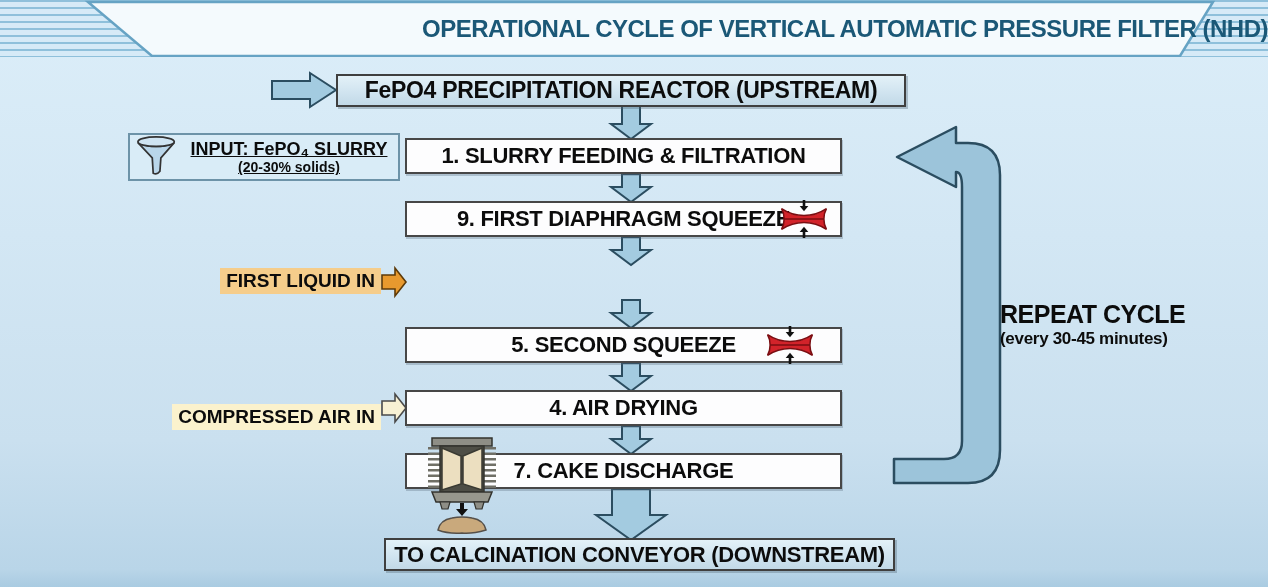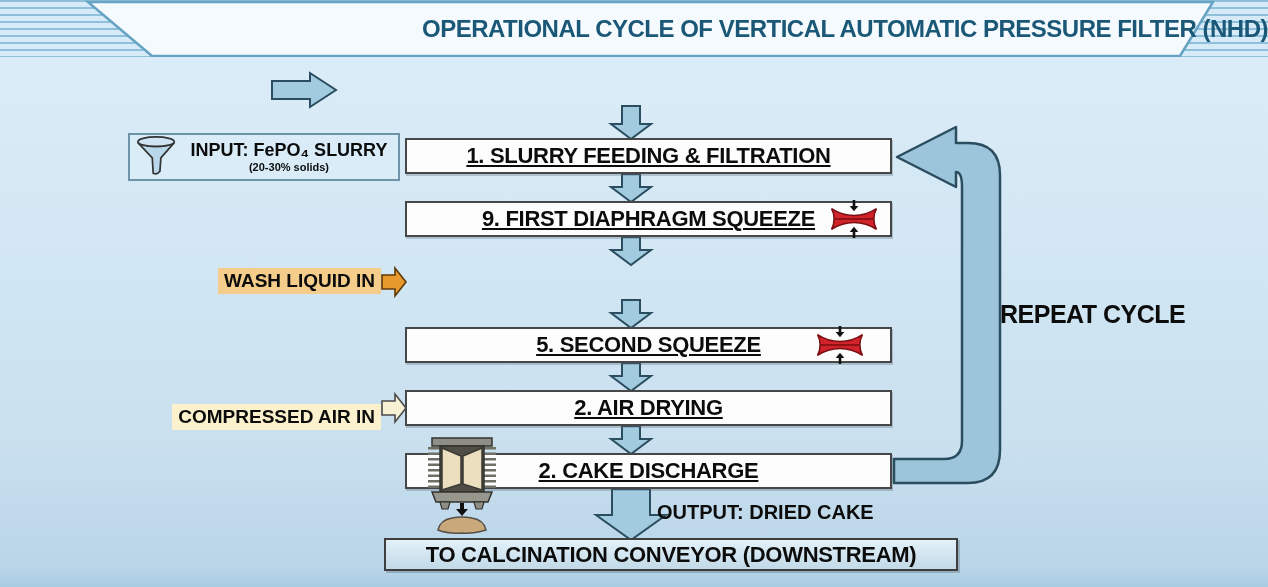--- a/index.html
+++ b/index.html
@@ -25,35 +25,35 @@
   .box{
     position:absolute;z-index:2;display:flex;align-items:center;justify-content:center;
     box-sizing:border-box;font-weight:bold;color:#0c0c0c;
   }
   .tinted{
     background:linear-gradient(180deg,#e3f1f8 0%,#cfe3ef 60%,#c2d9e7 100%);
     border:2px solid #3f3f3f;box-shadow:2px 2px 0 rgba(80,100,115,.35);
     font-size:23px;letter-spacing:-0.3px;
   }
   .reactor-box{left:336px;top:74px;width:570px;height:33px;}
-  .bottom-box{left:384px;top:538px;width:574px;height:33px;font-size:22px;}
+  .bottom-box{left:384px;top:538px;width:511px;height:33px;font-size:22px;}
   .step{
-    left:405px;width:487px;height:36px;
+    left:405px;width:437px;height:36px;
     background:#fdfdfe;border:2px solid #474747;box-shadow:1px 2px 0 rgba(80,100,115,.3);
-    font-size:22px;letter-spacing:-0.3px;text-decoration:underline;
+    font-size:22px;letter-spacing:-0.3px;
   }
   .step .squeeze{position:absolute;right:8px;top:50%;transform:translateY(-50%);}
   .step .squeeze.inset{right:22px;}
   
   .input-box{
     position:absolute;z-index:2;left:128px;top:133px;width:272px;height:48px;box-sizing:border-box;
     background:#d9ecf7;border:2px solid #6d93a8;display:flex;align-items:center;gap:6px;padding:0 6px;
   }
-  .input-text{flex:1;text-align:center;font-weight:bold;color:#0c0c0c;font-size:18px;line-height:1.15;}
-  .input-text .l2{font-size:11px;text-align:center;}
+  .input-text{flex:1;text-align:center;font-weight:bold;color:#0c0c0c;font-size:18px;line-height:1.15;text-decoration:underline;}
+  .input-text .l2{font-size:14px;text-align:center;}
   
   .side-label{
     position:absolute;z-index:2;right:887px;text-align:right;white-space:nowrap;
     font-weight:bold;color:#0c0c0c;font-size:19px;
   }
   .side-label .hl{display:inline-block;padding:2px 6px;}
   .wash{top:268px;}
   .wash .hl{background:#f5cd8b;}
   .air{top:394px;margin-top:10px;}
   .air .hl{background:#fbf2cd;}
@@ -96,20 +96,23 @@
 
     <polygon points="612,489 650,489 650,515 666,515 631,540 596,515 612,515" fill="#a3cbe0" stroke="#2b4d60" stroke-width="2"></polygon>
 
     <polygon points="382,275 395,275 395,268 406,282 395,296 395,289 382,289" fill="#e8992e" stroke="#5d3a08" stroke-width="1.6"></polygon>
 
     <polygon points="382,401 395,401 395,394 406,408 395,422 395,415 382,415" fill="#f8f1d4" stroke="#4a4a4a" stroke-width="1.6"></polygon>
 
     <path d="M 897 157 L 956 127 L 956 143 L 968 143 Q 1000 143 1000 175 L 1000 450 Q 1000 483 968 483 L 894 483 L 894 459 L 944 459 Q 962 459 962 441 L 962 187 Q 962 172 956 172 L 956 187 Z" fill="#9cc4da" stroke="#2b4d60" stroke-width="2.5" stroke-linejoin="round"></path>
   </svg>
 
+  <div class="box tinted reactor-box">
+    <span>FePO4 PRECIPITATION REACTOR (UPSTREAM)</span>
+  </div>
 
   <div class="box step" style="top:138px">
     <span>1. SLURRY FEEDING &amp; FILTRATION</span>
   </div>
 
   <div class="box step" style="top:201px">
     <span>9. FIRST DIAPHRAGM SQUEEZE</span>
     <svg class="squeeze" width="56" height="38" viewBox="0 0 58 44">
       <path d="M3 10 C12 16 20 18 29 18 C38 18 46 16 55 10 C51 17 51 27 55 34 C46 28 38 26 29 26 C20 26 12 28 3 34 C7 27 7 17 3 10 Z" fill="#d2232a" stroke="#7a0e12" stroke-width="1.8"></path>
       <line x1="6" y1="22" x2="52" y2="22" stroke="#7a0e12" stroke-width="1.5"></line>
@@ -127,54 +130,54 @@
       <path d="M3 10 C12 16 20 18 29 18 C38 18 46 16 55 10 C51 17 51 27 55 34 C46 28 38 26 29 26 C20 26 12 28 3 34 C7 27 7 17 3 10 Z" fill="#d2232a" stroke="#7a0e12" stroke-width="1.8"></path>
       <line x1="6" y1="22" x2="52" y2="22" stroke="#7a0e12" stroke-width="1.5"></line>
       <rect x="27.5" y="0" width="3" height="7" fill="#111"></rect>
         <polygon points="24,7 34,7 29,13" fill="#111"></polygon>
       <rect x="27.5" y="37" width="3" height="7" fill="#111"></rect>
         <polygon points="24,37 34,37 29,31" fill="#111"></polygon>
     </svg>
   </div>
 
   <div class="box step" style="top:390px">
-    <span>2. AIR DRYING</span>
+    <span>4. AIR DRYING</span>
   </div>
 
   <div class="box step" style="top:453px">
-    <span>2. CAKE DISCHARGE</span>
+    <span>7. CAKE DISCHARGE</span>
   </div>
 
   <div class="box tinted bottom-box">
     <span>TO CALCINATION CONVEYOR (DOWNSTREAM)</span>
   </div>
 
   <div class="input-box">
     <svg width="44" height="44" viewBox="0 0 46 46">
       <path d="M2 8 Q21 16 40 8 L26 24 L25 38 Q22 42 18 40 L17 24 Z" fill="#b9d6ea" stroke="#333" stroke-width="1.8"></path>
       <ellipse cx="21" cy="7" rx="19" ry="5" fill="#cfe4f2" stroke="#333" stroke-width="1.8"></ellipse>
     </svg>
     <div class="input-text">
       <div class="l1">INPUT: FePO₄ SLURRY</div>
       <div class="l2">(20-30% solids)</div>
     </div>
   </div>
 
   <div class="side-label wash">
-    <span class="hl">WASH LIQUID IN</span>
+    <span class="hl">FIRST LIQUID IN</span>
   </div>
   <div class="side-label air">
     <span class="hl">COMPRESSED AIR IN</span>
   </div>
 
   <div class="repeat-label">
     <div class="l1">REPEAT CYCLE</div>
-  </div>
-
-  <div class="output-label">OUTPUT: DRIED CAKE</div>
+    <div class="l2">(every 30-45 minutes)</div>
+  </div>
+
 
   <svg class="discharge-icon" width="76" height="98" viewBox="0 0 76 98">
     <rect x="8" y="2" width="60" height="8" fill="#8e8e86" stroke="#33332e" stroke-width="1.5"></rect>
     <g fill="#6f6f66">
       <rect x="4" y="11" width="12" height="2.5"></rect>
         <rect x="4" y="16.5" width="12" height="2.5"></rect>
       <rect x="4" y="22" width="12" height="2.5"></rect>
         <rect x="4" y="27.5" width="12" height="2.5"></rect>
       <rect x="4" y="33" width="12" height="2.5"></rect>
         <rect x="4" y="38.5" width="12" height="2.5"></rect>

